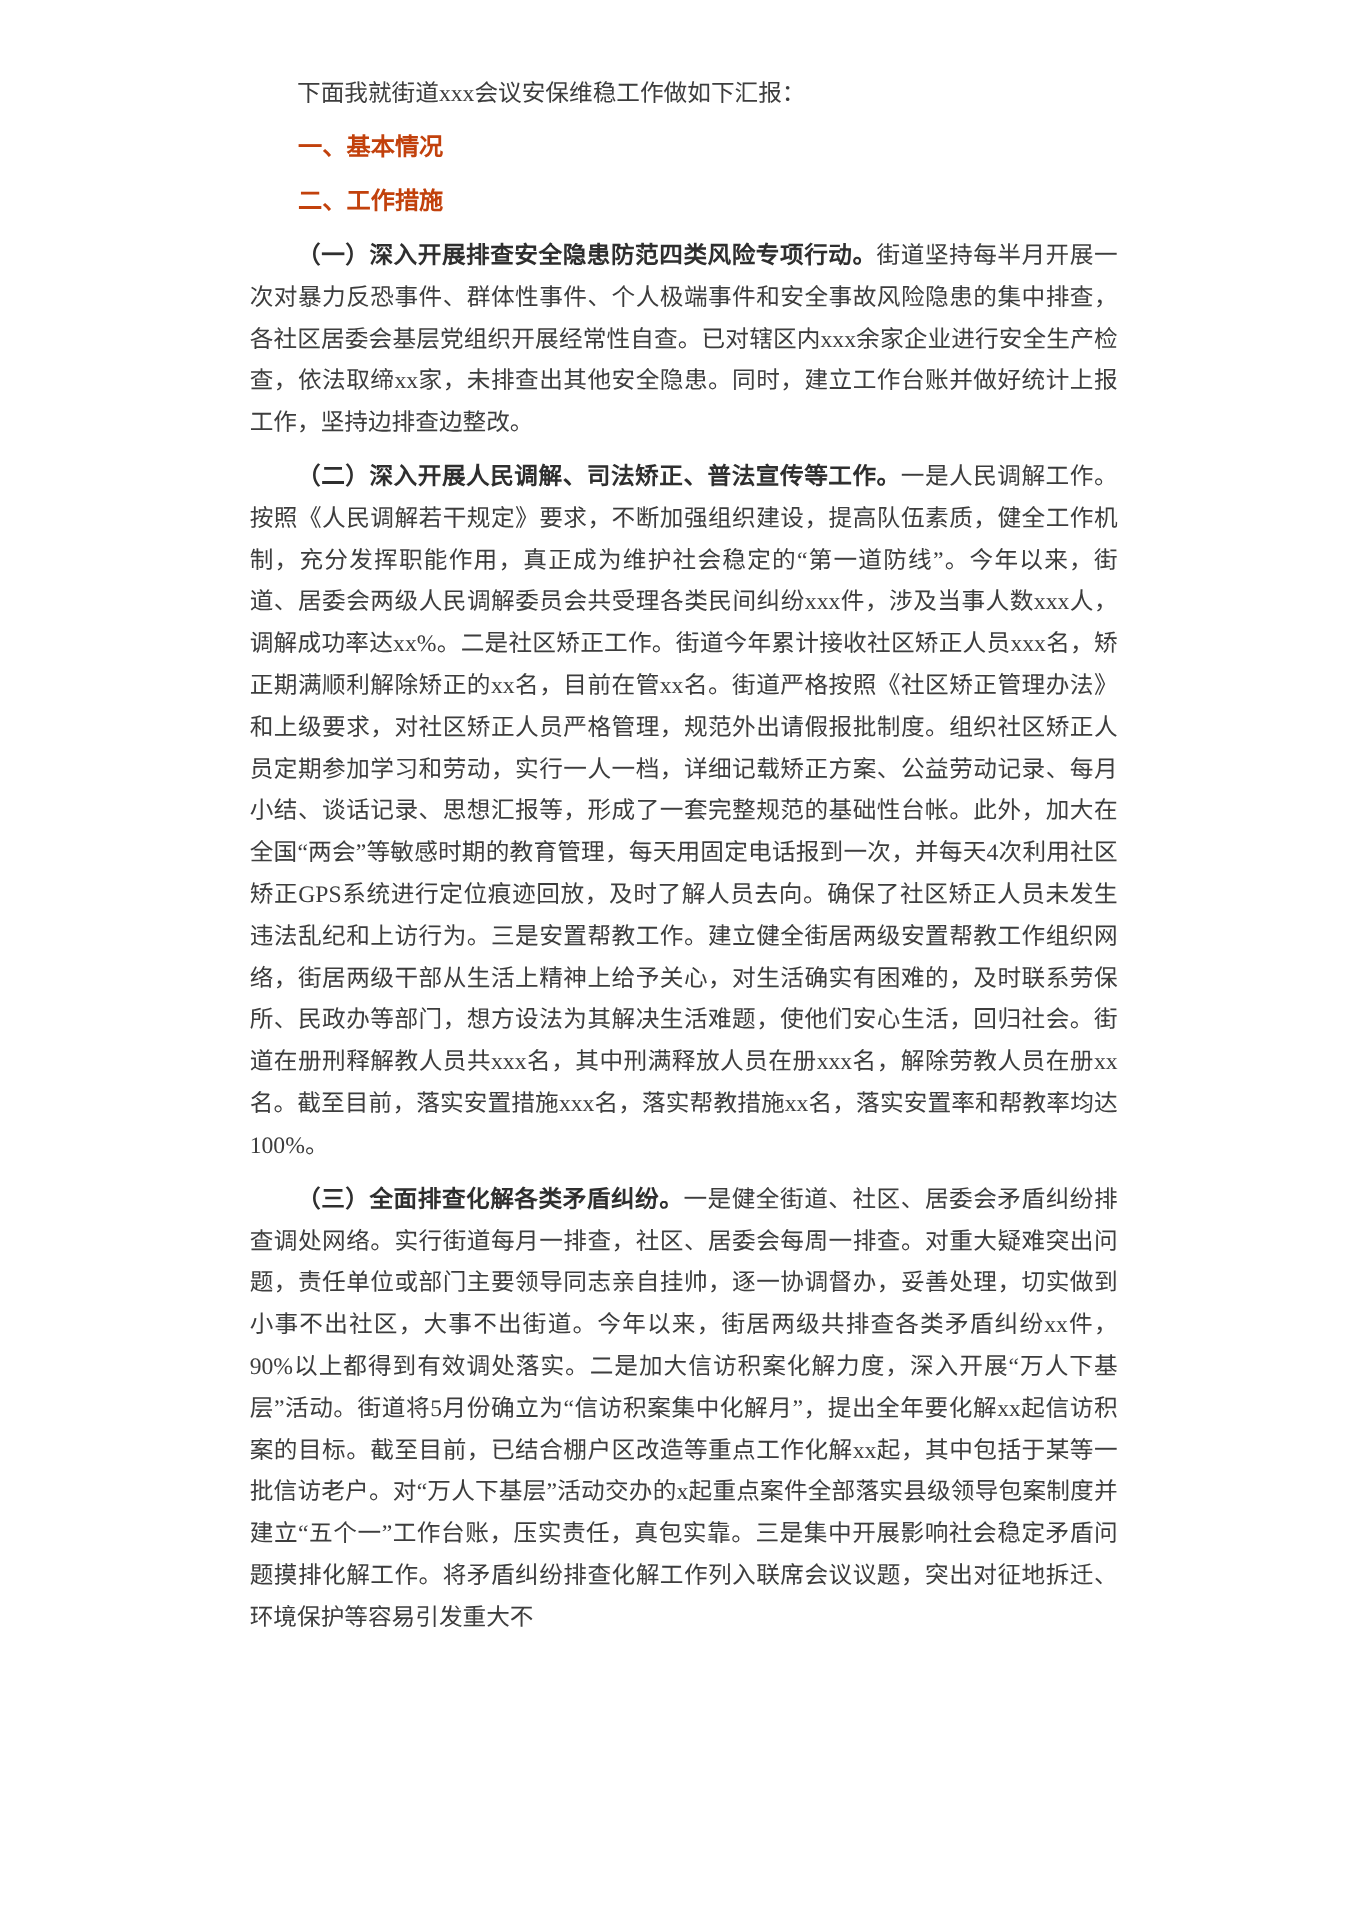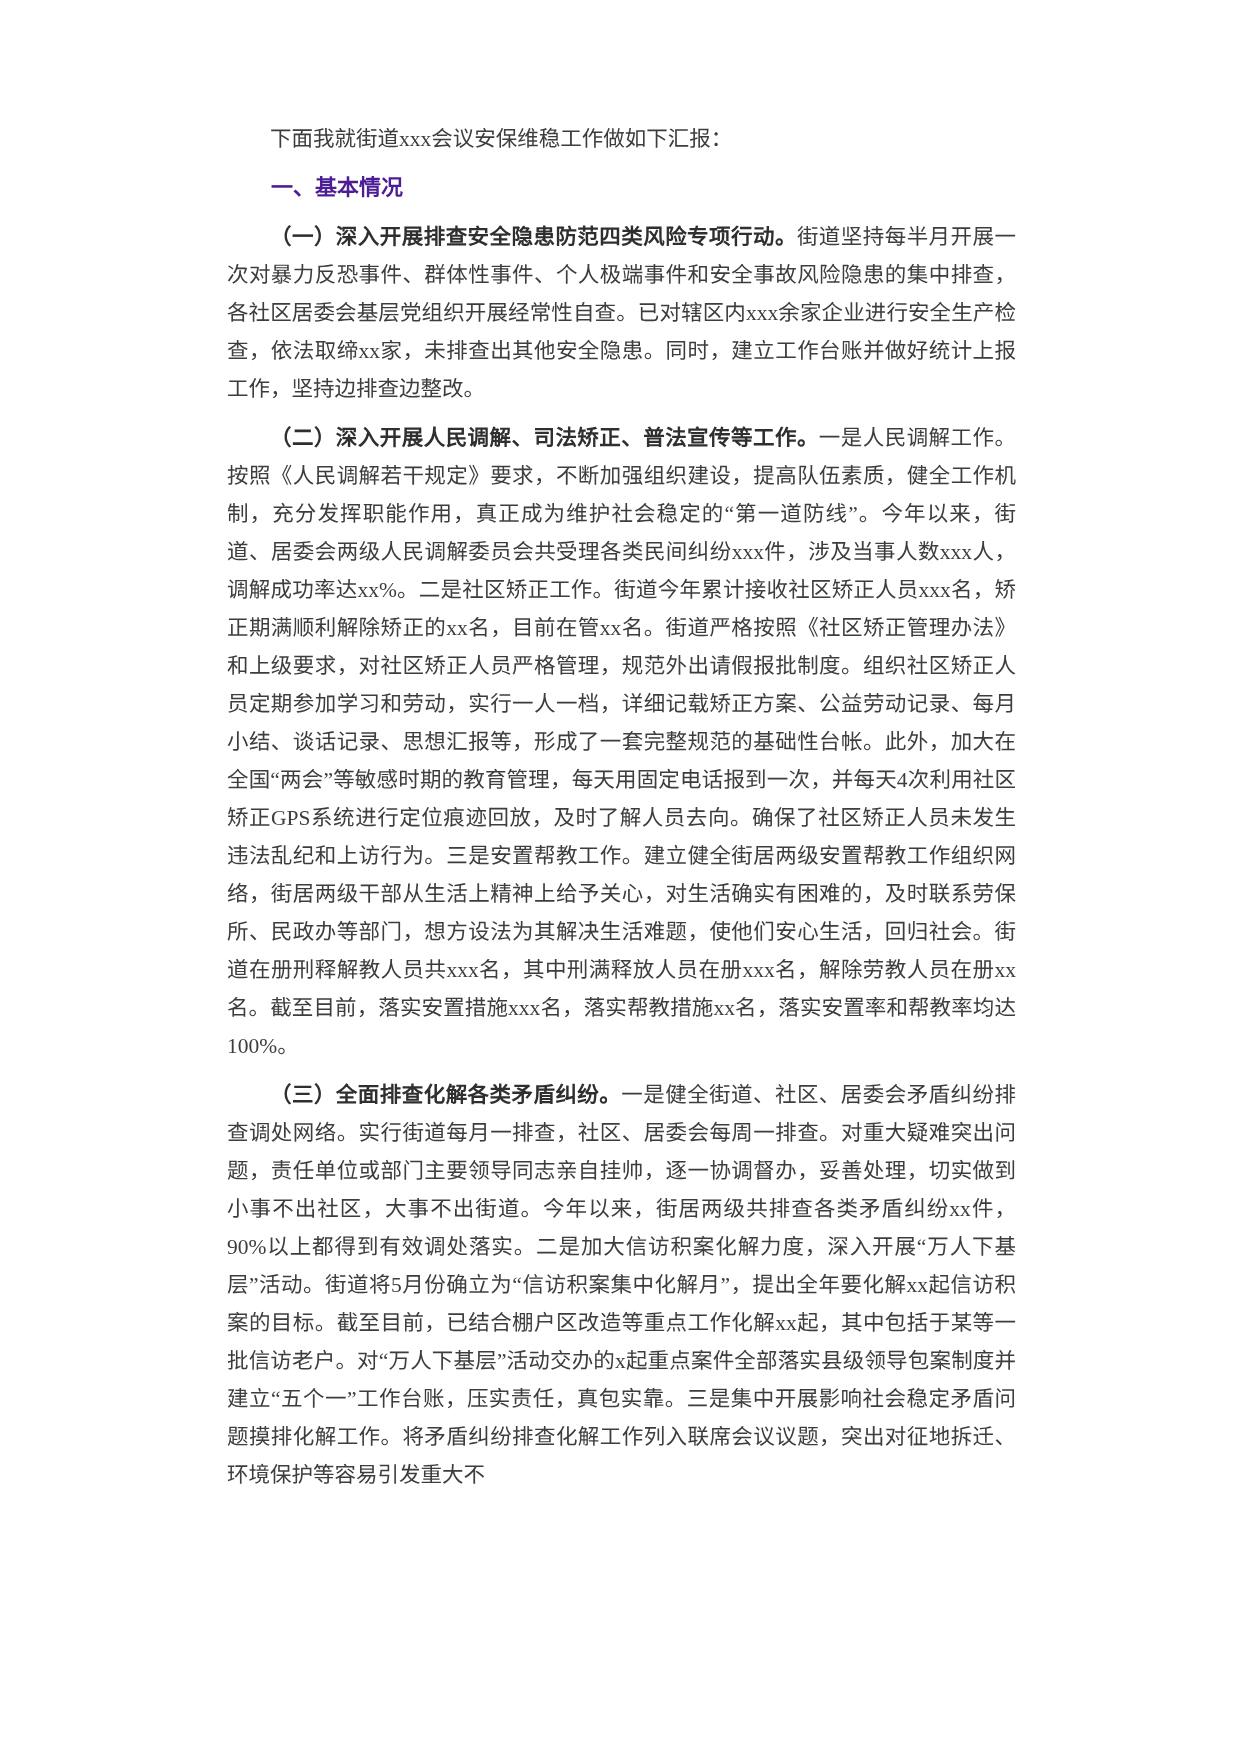--- a/index.html
+++ b/index.html
@@ -7,61 +7,62 @@
     padding: 0;
     background: #ffffff;
   }
   .page {
     position: relative;
     width: 1116px;
     height: 1754px;
     margin: 0 auto;
     background: #ffffff;
     box-sizing: border-box;
-    padding: 120px 162px 40px 165px;
+    padding: 66px 162px 40px 165px;
     overflow: hidden;
     font-family: "Liberation Serif", "DejaVu Serif", serif;
     color: #3d3d3d;
     font-size: 21.5px;
     line-height: 38px;
     text-align: justify;
   }
   .para {
     margin: 11px 0;
     text-indent: 2em;
   }
   .para:first-child {
     margin-top: 0;
   }
   .heading {
     margin: 11px 0;
     text-indent: 2em;
     font-family: "Liberation Sans", "DejaVu Sans", sans-serif;
     font-weight: bold;
-    color: #4c1d95;
+    color: #c2410c;
     font-size: 22px;
     line-height: 38px;
   }
   .bold-lead {
     font-family: "Liberation Sans", "DejaVu Sans", sans-serif;
     font-weight: bold;
     color: #2f2f2f;
     margin-top: 36px;
   }
 </style>
 </head>
 <body>
 
 <div class="page">
 
   <p class="para">下面我就街道xxx会议安保维稳工作做如下汇报：</p>
 
   <h2 class="heading">一、基本情况</h2>
 
 
+  <h2 class="heading">二、工作措施</h2>
 
   <p class="para"><span class="bold-lead">（一）深入开展排查安全隐患防范四类风险专项行动。</span><span>街道坚持每半月开展一次对暴力反恐事件、群体性事件、个人极端事件和安全事故风险隐患的集中排查，各社区居委会基层党组织开展经常性自查。已对辖区内xxx余家企业进行安全生产检查，依法取缔xx家，未排查出其他安全隐患。同时，建立工作台账并做好统计上报工作，坚持边排查边整改。</span></p>
 
   <p class="para"><span class="bold-lead">（二）深入开展人民调解、司法矫正、普法宣传等工作。</span><span>一是人民调解工作。按照《人民调解若干规定》要求，不断加强组织建设，提高队伍素质，健全工作机制，充分发挥职能作用，真正成为维护社会稳定的“第一道防线”。今年以来，街道、居委会两级人民调解委员会共受理各类民间纠纷xxx件，涉及当事人数xxx人，调解成功率达xx%。二是社区矫正工作。街道今年累计接收社区矫正人员xxx名，矫正期满顺利解除矫正的xx名，目前在管xx名。街道严格按照《社区矫正管理办法》和上级要求，对社区矫正人员严格管理，规范外出请假报批制度。组织社区矫正人员定期参加学习和劳动，实行一人一档，详细记载矫正方案、公益劳动记录、每月小结、谈话记录、思想汇报等，形成了一套完整规范的基础性台帐。此外，加大在全国“两会”等敏感时期的教育管理，每天用固定电话报到一次，并每天4次利用社区矫正GPS系统进行定位痕迹回放，及时了解人员去向。确保了社区矫正人员未发生违法乱纪和上访行为。三是安置帮教工作。建立健全街居两级安置帮教工作组织网络，街居两级干部从生活上精神上给予关心，对生活确实有困难的，及时联系劳保所、民政办等部门，想方设法为其解决生活难题，使他们安心生活，回归社会。街道在册刑释解教人员共xxx名，其中刑满释放人员在册xxx名，解除劳教人员在册xx名。截至目前，落实安置措施xxx名，落实帮教措施xx名，落实安置率和帮教率均达100%。</span></p>
 
   <p class="para"><span class="bold-lead">（三）全面排查化解各类矛盾纠纷。</span><span>一是健全街道、社区、居委会矛盾纠纷排查调处网络。实行街道每月一排查，社区、居委会每周一排查。对重大疑难突出问题，责任单位或部门主要领导同志亲自挂帅，逐一协调督办，妥善处理，切实做到小事不出社区，大事不出街道。今年以来，街居两级共排查各类矛盾纠纷xx件，90%以上都得到有效调处落实。二是加大信访积案化解力度，深入开展“万人下基层”活动。街道将5月份确立为“信访积案集中化解月”，提出全年要化解xx起信访积案的目标。截至目前，已结合棚户区改造等重点工作化解xx起，其中包括于某等一批信访老户。对“万人下基层”活动交办的x起重点案件全部落实县级领导包案制度并建立“五个一”工作台账，压实责任，真包实靠。三是集中开展影响社会稳定矛盾问题摸排化解工作。将矛盾纠纷排查化解工作列入联席会议议题，突出对征地拆迁、环境保护等容易引发重大不</span></p>
 
 </div>
 
 </body></html>

